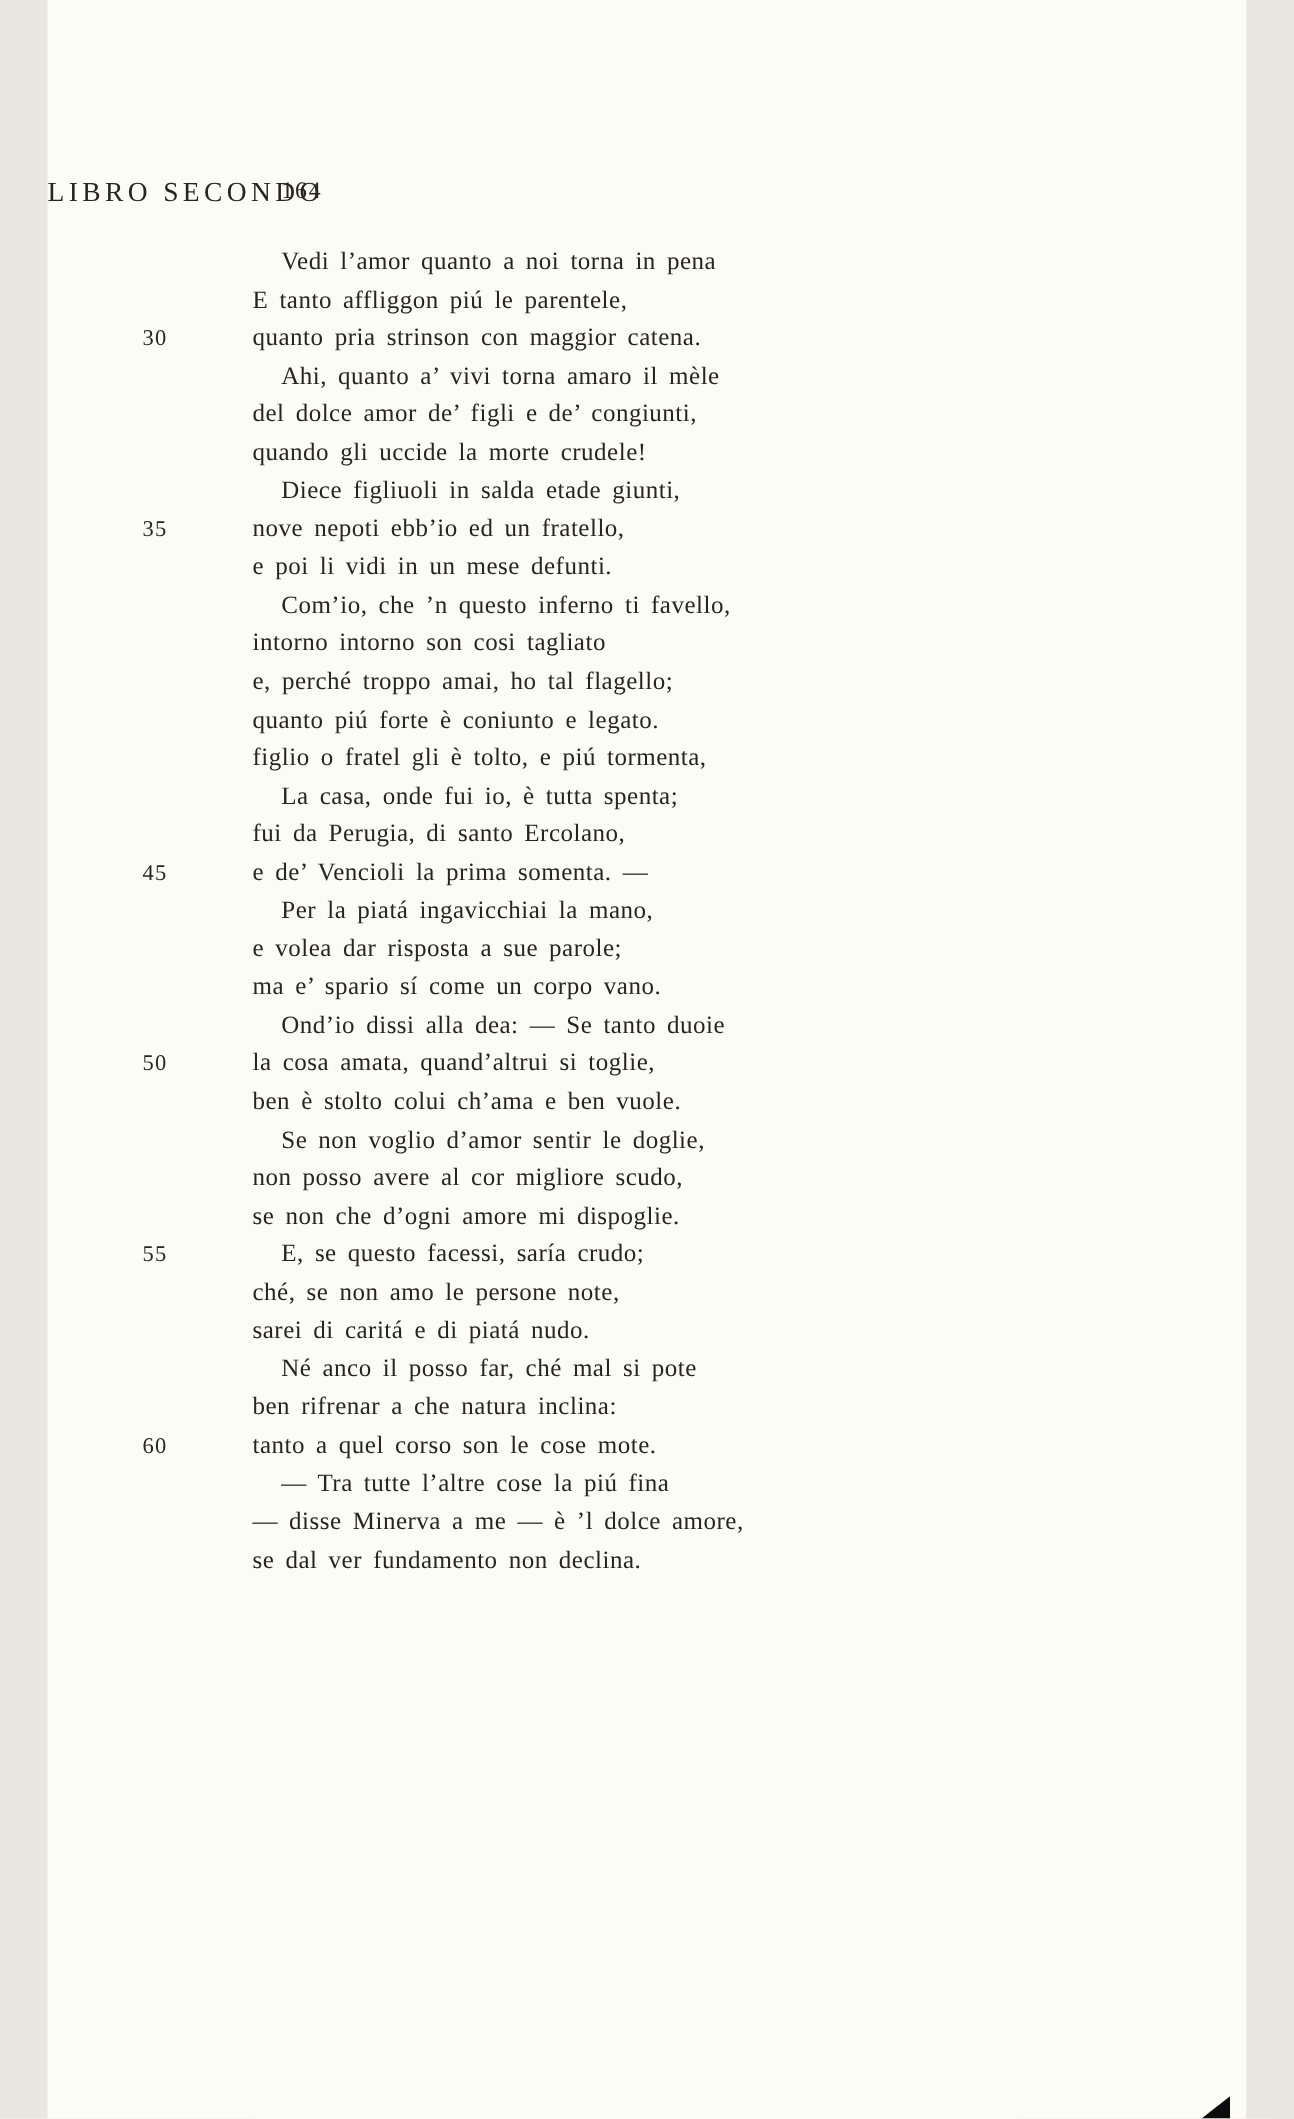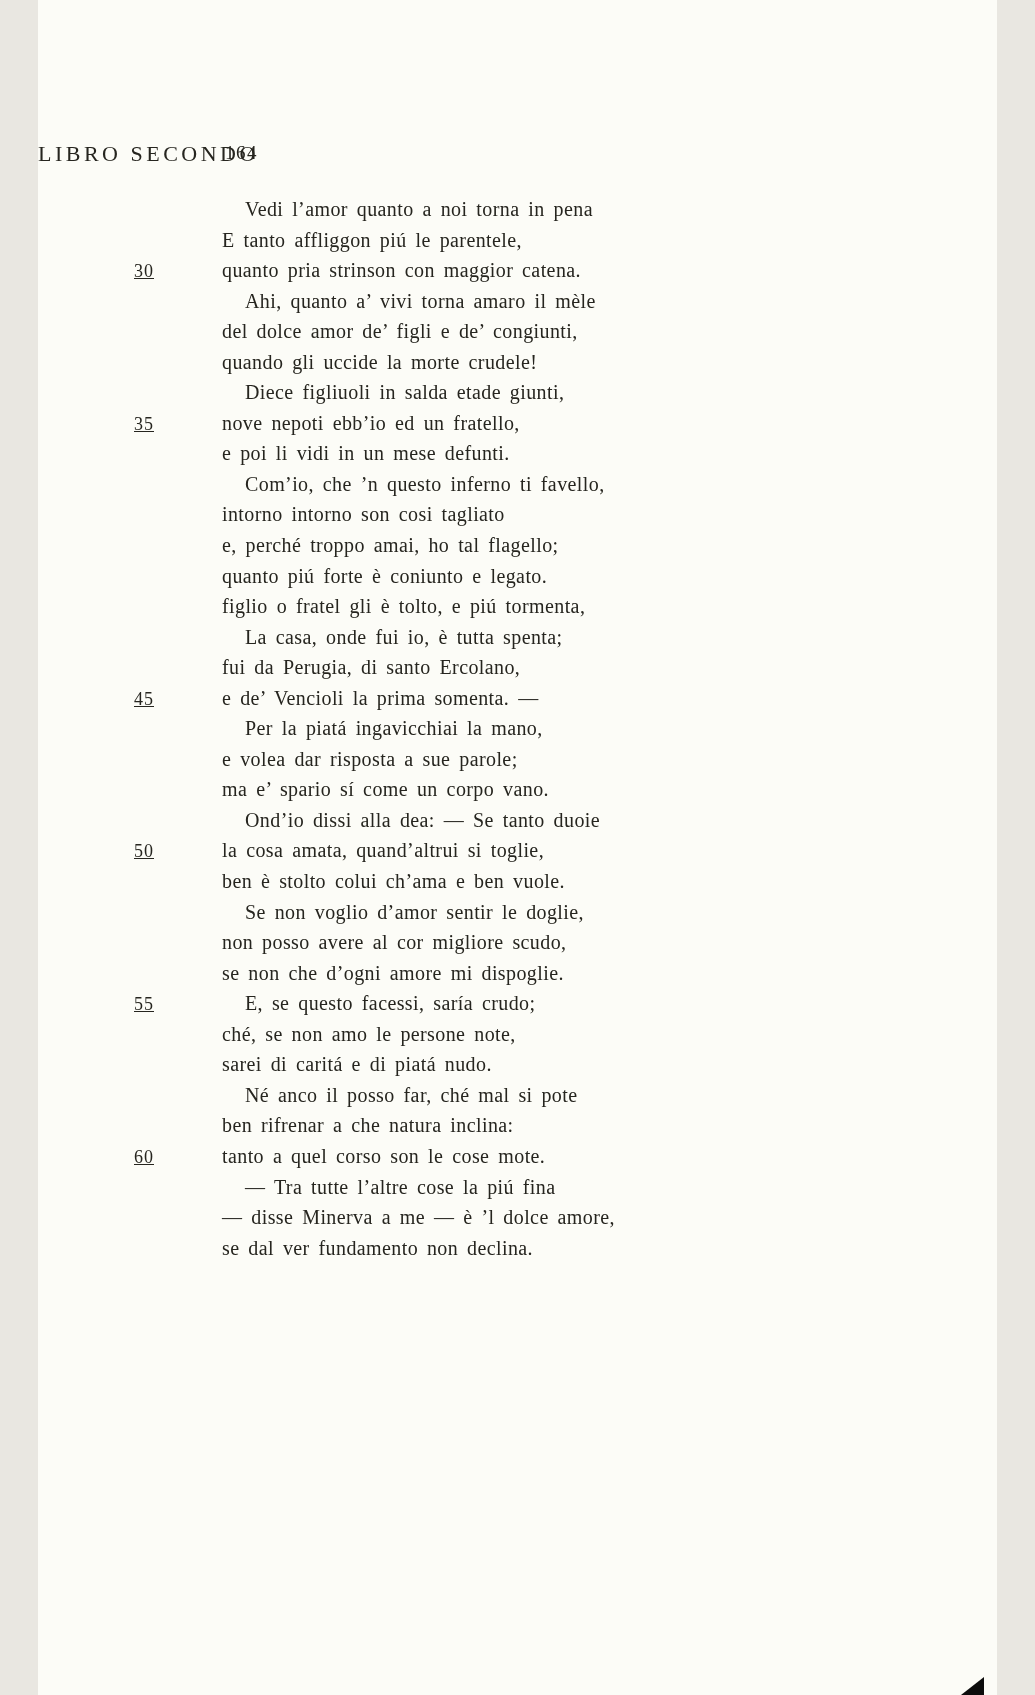--- a/index.html
+++ b/index.html
@@ -44,32 +44,31 @@
   .poem {
     position: absolute;
     top: 194px;
     left: 0;
     width: 100%;
   }
 
   .verse-row {
     height: 30.55px;
     line-height: 30.55px;
-    padding-left: 96px;
+    padding-left: 76px;
     font-size: 20px;
     white-space: nowrap;
   }
 
   .verse-num {
     display: inline-block;
     width: 88px;
     font-size: 18px;
     letter-spacing: 1px;
     vertical-align: baseline;
-    text-decoration: underline;
   }
 
   .verse-text {
     letter-spacing: 0.4px;
     word-spacing: 3.5px;
   }
 
   .verse-row.indent .verse-text {
     padding-left: 23px;
   }

